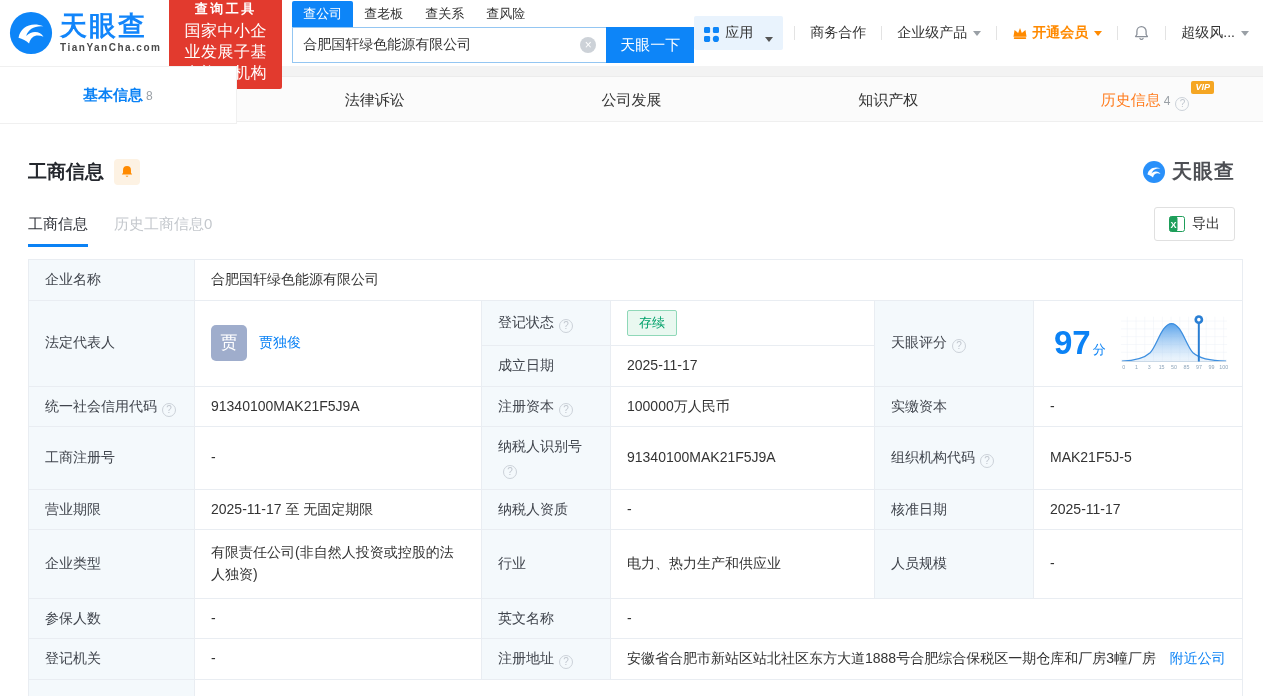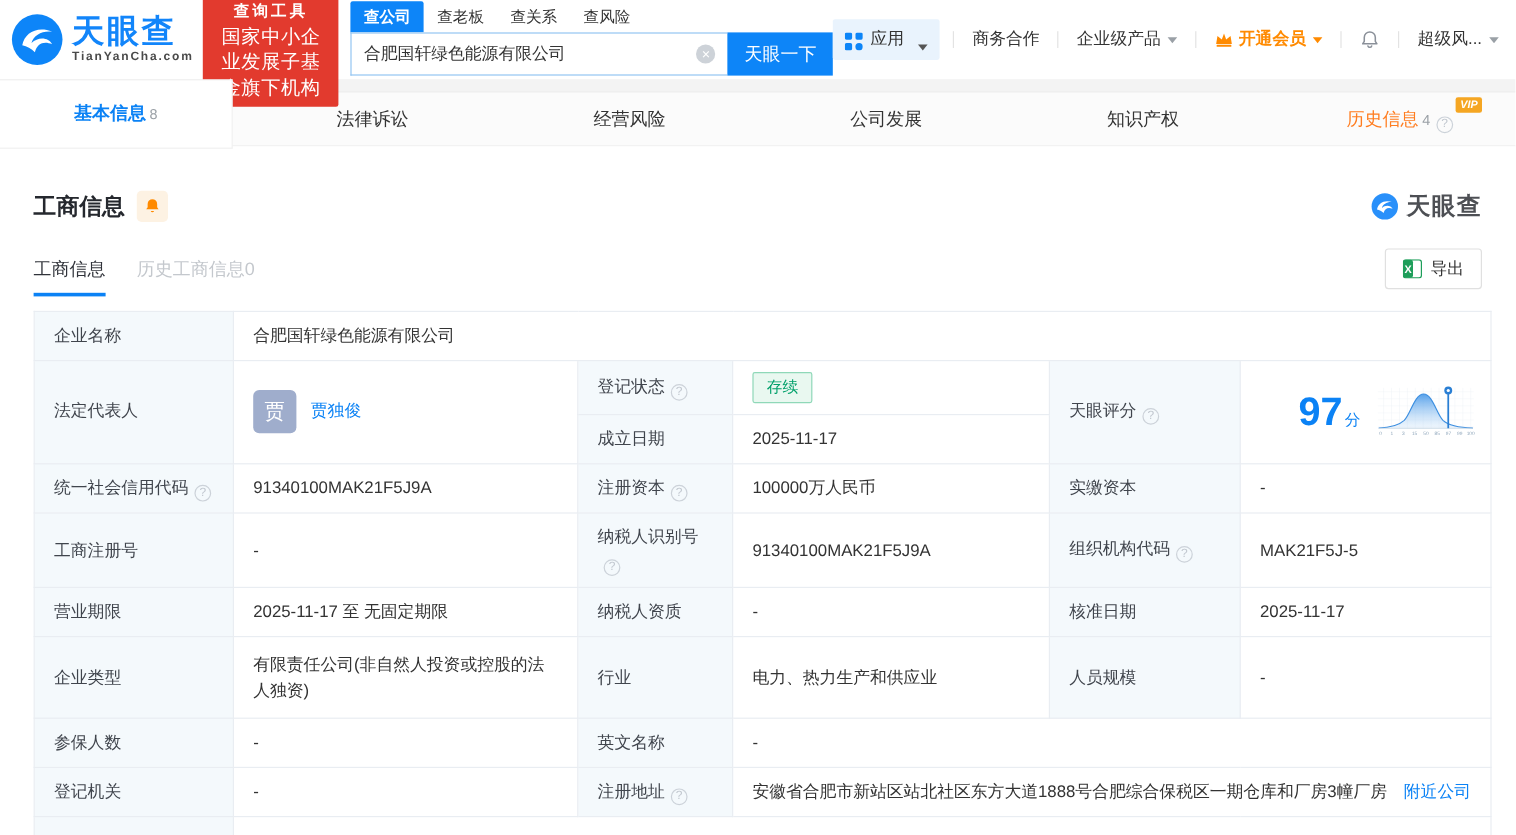--- a/index.html
+++ b/index.html
@@ -11,21 +11,21 @@
   .logo-text { display:flex; flex-direction:column; line-height:1; }
   .logo-cn { font-size:27px; font-weight:700; color:#1285fa; letter-spacing:2px; }
   .logo-en { font-size:10px; color:#4a4a4a; letter-spacing:1.5px; margin-top:3px; font-weight:700; }
   .slogan { margin-left:8px; background:#e23a2e; color:#fff; padding:5px 9px; border-radius:2px; text-align:center; }
   .slogan .l1 { font-size:13px; letter-spacing:2.5px; font-weight:700; }
   .slogan .l2 { font-size:16px; margin-top:3px; letter-spacing:.5px; }
   
   .search { margin-left:10px; }
   .search-tabs { display:flex; align-items:flex-end; height:24px; }
   .search-tab { font-size:13px; color:#333; padding:4px 11px; cursor:pointer; }
-  .search-tab.active { background:#0d85f8; color:#fff; border-radius:2px 2px 0 0; font-weight:700;margin-top:35px; }
+  .search-tab.active { background:#0d85f8; color:#fff; border-radius:2px 2px 0 0; font-weight:400;margin-top:35px; }
   .search-row { display:flex; }
   .input-wrap { position:relative; }
   .search-input { width:314px; height:36px; border:1px solid #94c6f2; border-right:none; font-size:14px;
      padding:0 34px 0 10px; color:#333; outline:none; }
   .clear-btn { position:absolute; right:10px; top:10px; width:16px; height:16px; border-radius:50%;
      background:#cdd2d8; color:#fff; font-size:12px; line-height:16px; text-align:center; cursor:pointer; }
   .clear-btn::after { content:"×"; }
   .search-btn { width:88px; height:36px; background:#0d85f8; color:#fff; font-size:15px; border:none; cursor:pointer; }
   
   .rnav { margin-left:auto; display:flex; align-items:center; font-size:14px; color:#333; white-space:nowrap; }
@@ -155,21 +155,20 @@
     </div>
   </div>
 </div>
 
 <div class="gap-strip"></div>
 <div class="tabbar">
   <div class="mtab active">
     <span>基本信息</span><span class="cnt">8</span>
   </div>
   <div class="mtab"><span>法律诉讼</span></div>
-  <div class="mtab"><span>经营风险</span></div>
   <div class="mtab"><span>公司发展</span></div>
   <div class="mtab"><span>知识产权</span></div>
   <div class="mtab orange">
     <span>历史信息</span><span class="cnt">4</span><span class="q-icon"></span>
     <span class="vip-badge">VIP</span>
   </div>
 </div>
 
 <div class="content">
   <div class="sec-head">
@@ -226,21 +225,21 @@
         <div class="rep-cell">
           <span class="avatar">贾</span>
           <a class="link">贾独俊</a>
         </div>
       </td>
       <td class="lbl"><span>登记状态</span><span class="q-icon"></span></td>
       <td><span class="status-badge">存续</span></td>
       <td class="lbl" rowspan="2"><span>天眼评分</span><span class="q-icon"></span></td>
       <td rowspan="2" style="padding:4px 6px;">
         <div class="score-cell">
-          <div style="white-space:nowrap;margin-left:28px;">
+          <div style="white-space:nowrap;">
             <span class="score-num">97</span><span class="score-unit">分</span>
           </div>
           <svg width="112" height="62" viewBox="0 0 115 62">
             <defs>
               <pattern id="grid" width="9" height="8" patternUnits="userSpaceOnUse">
                 <path d="M9 0H0V8" fill="none" stroke="#e8eef5" stroke-width="0.8"></path>
               </pattern>
               <linearGradient id="bellg" x1="0" y1="0" x2="0" y2="1">
                 <stop offset="0" stop-color="#4e9ce9" stop-opacity="0.95"></stop>
                 <stop offset="1" stop-color="#bfdcf7" stop-opacity="0.25"></stop>

